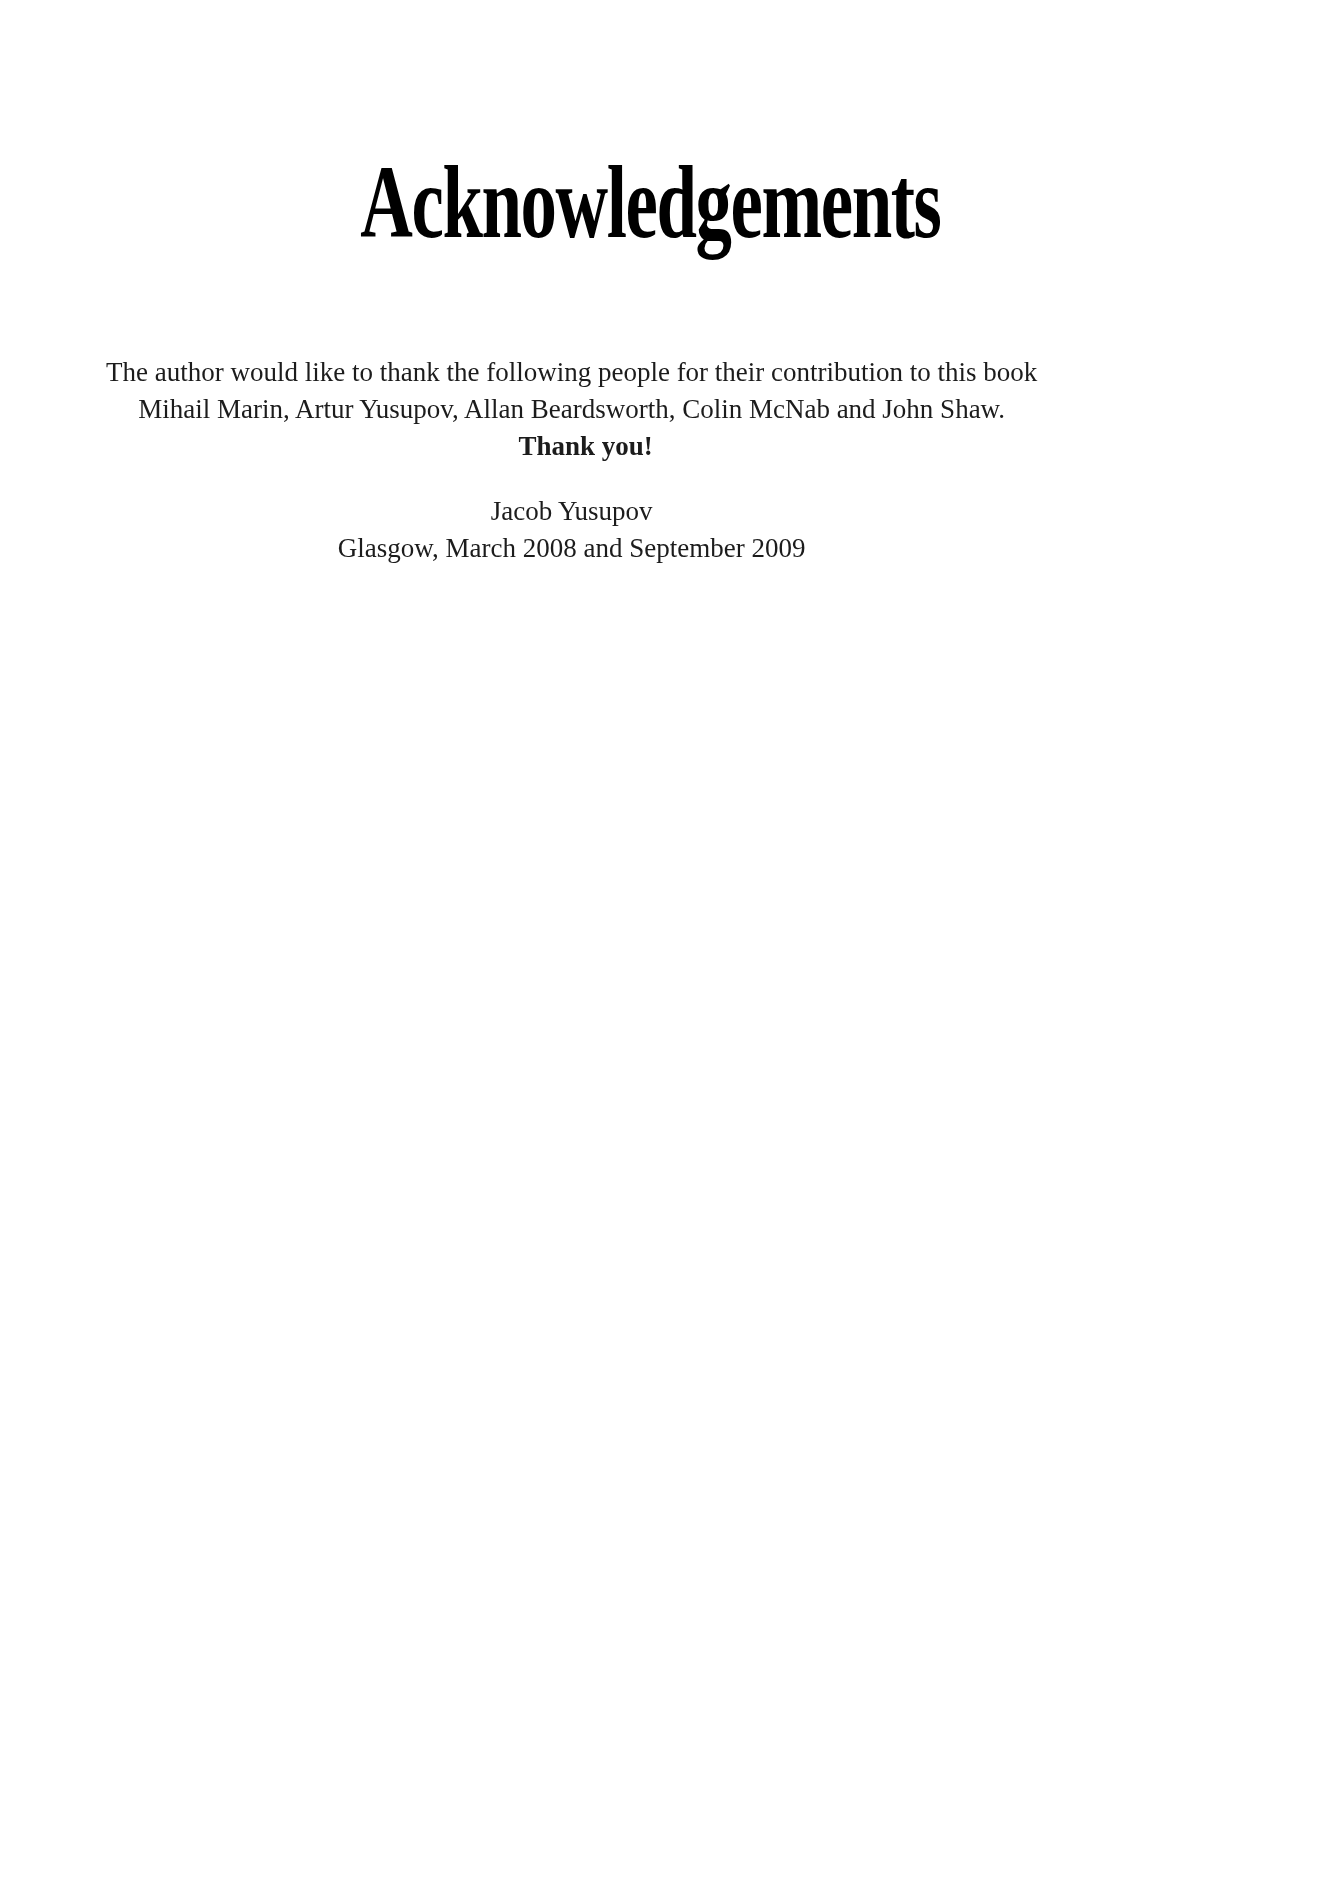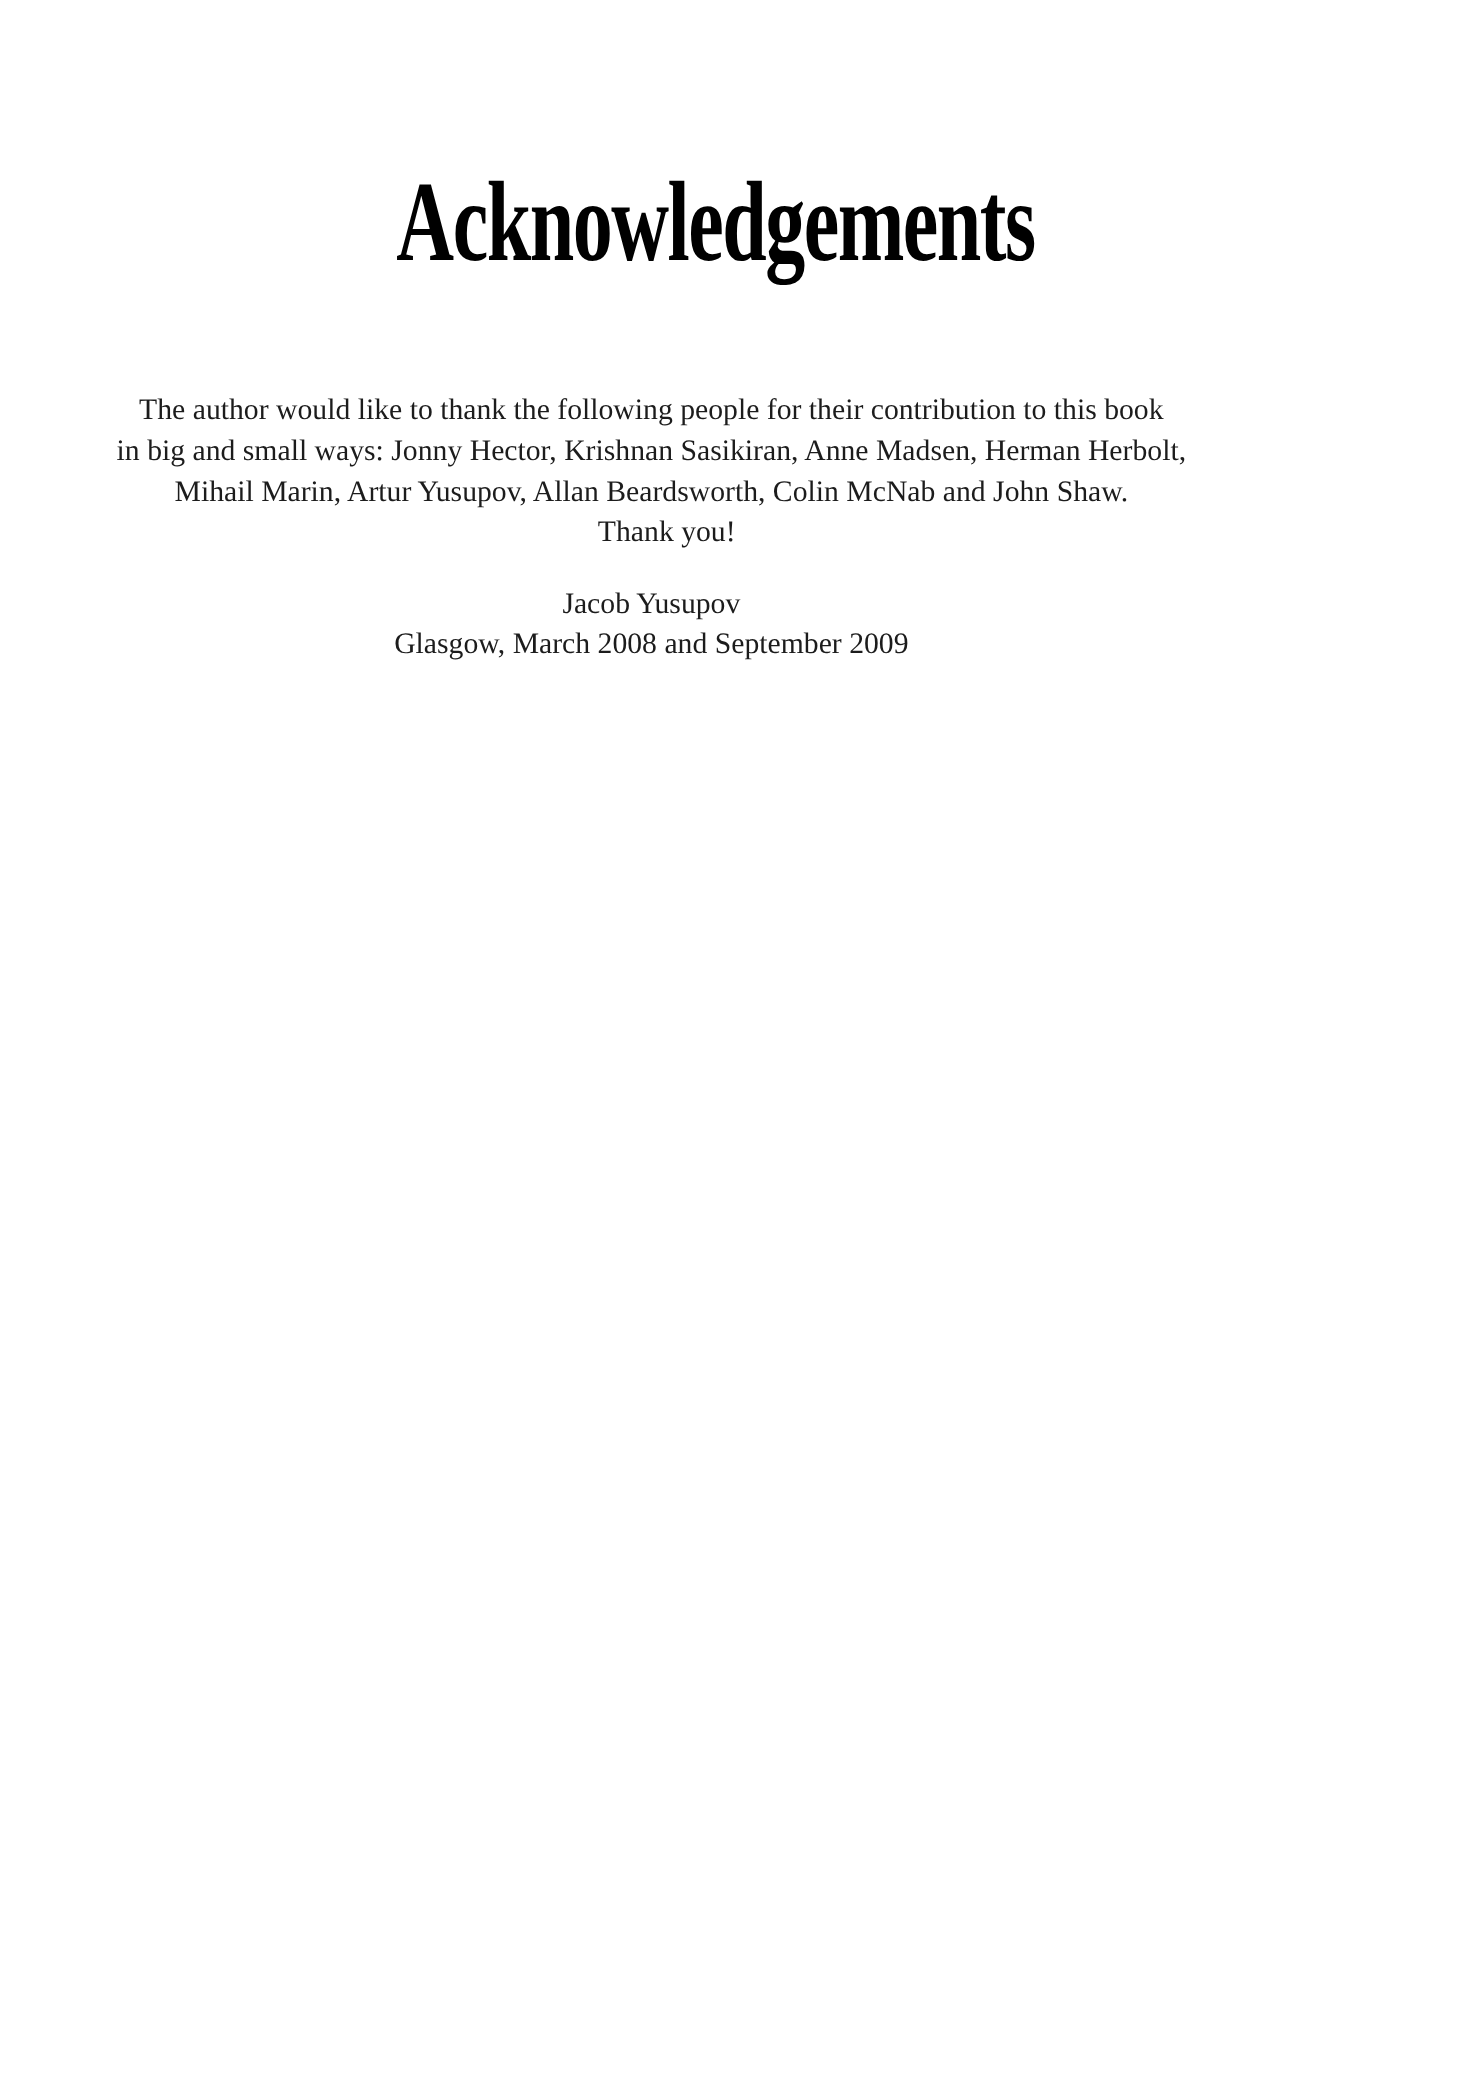--- a/index.html
+++ b/index.html
@@ -43,35 +43,35 @@
     font-size: 27px;
     line-height: 37px;
     color: #1c1c1c;
   }
   .line {
     white-space: nowrap;
     text-align: center;
   }
   .indented {
     text-indent: 28px;
+    font-weight: bold;
   }
   .spacer {
     height: 28px;
   }
 </style>
 </head>
 <body>
 
 <div class="doc-page">
 
   <h1 class="title"><span class="title-inner">Acknowledgements</span></h1>
 
   <div class="body-text">
     <div class="line">The author would like to thank the following people for their contribution to this book</div>
-    <div class="line">in big and small ways: Jonny Hector, Krishnan Sasikiran, Anne Madsen, Herman Herbolt,</div>
     <div class="line">Mihail Marin, Artur Yusupov, Allan Beardsworth, Colin McNab and John Shaw.</div>
     <div class="line indented">Thank you!</div>
 
     <div class="spacer"></div>
 
     <div class="line">Jacob Yusupov</div>
     <div class="line">Glasgow, March 2008 and September 2009</div>
   </div>
 
 </div>

